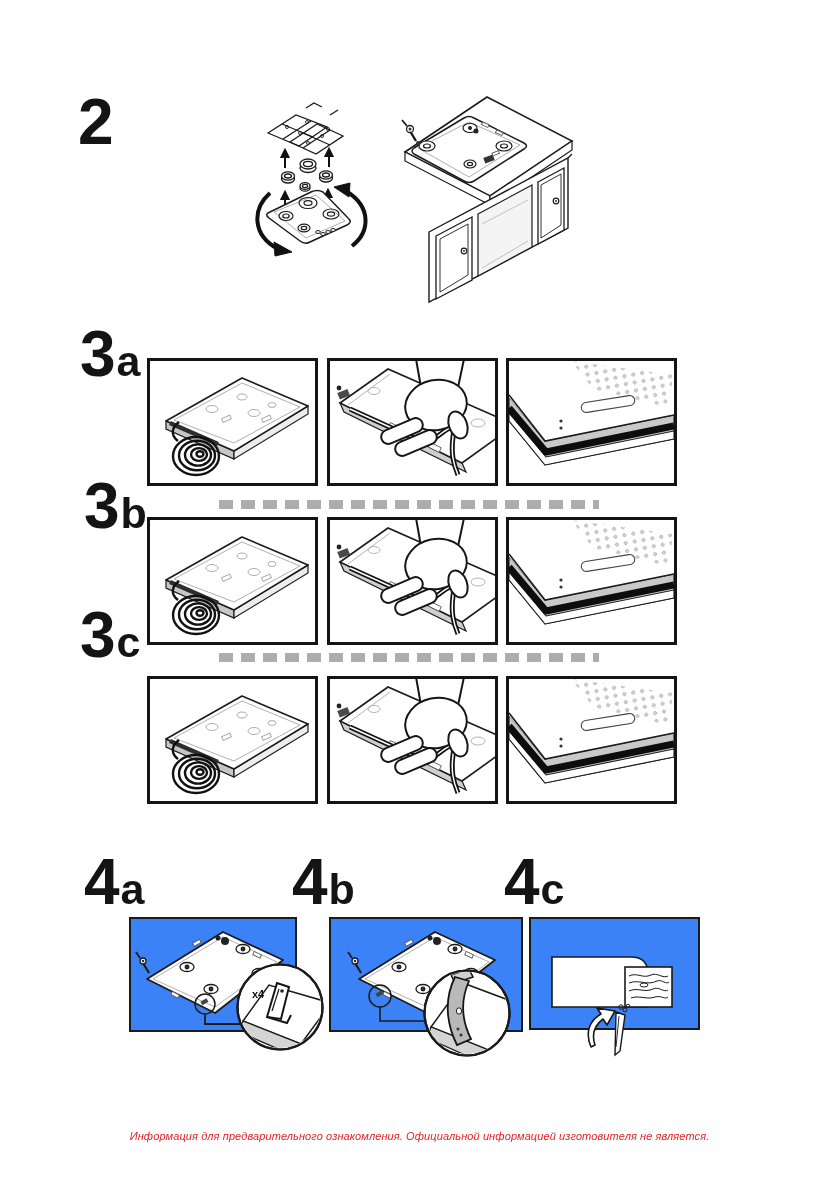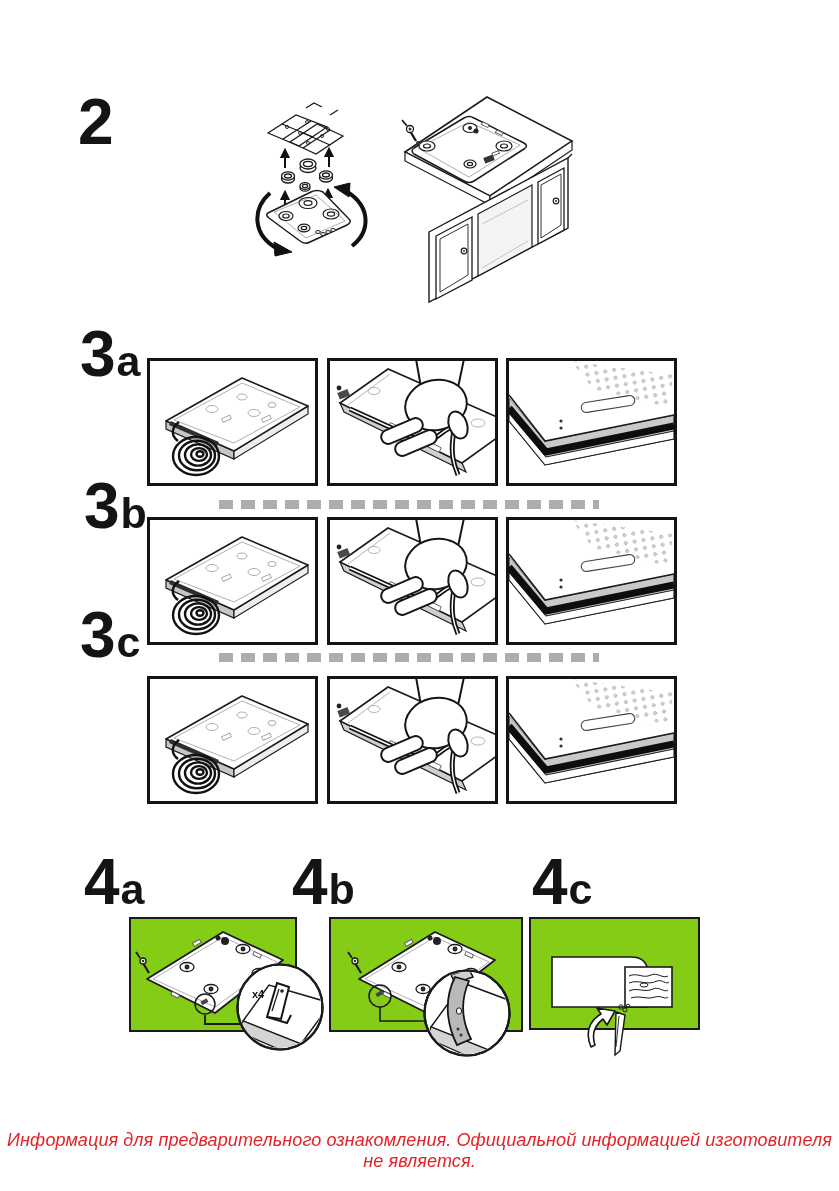--- a/index.html
+++ b/index.html
@@ -11,30 +11,30 @@
   .abs{position:absolute;}
   .step-label{position:absolute;font-weight:bold;color:#141414;line-height:0.8;white-space:nowrap;}
   .step-label .n{font-size:64px;letter-spacing:-1px;}
   .step-label .l{font-size:43px;margin-left:2px;}
   .panel3{
     position:absolute;width:171px;height:128px;box-sizing:border-box;
     border:3px solid #141414;background:#fff;
   }
   .panel3 svg{position:absolute;left:0;top:0;}
   .panel4{
-    position:absolute;box-sizing:border-box;border:2px solid #1b1b1b;background:#84cc16;
+    position:absolute;box-sizing:border-box;border:2px solid #1b1b1b;background:#3b82f6;
   }
   .panel4 svg{position:absolute;left:0;top:0;overflow:visible;}
   .dashes{
     position:absolute;left:219px;width:380px;height:9px;
     background:repeating-linear-gradient(to right,#adadad 0 14px,transparent 14px 22px);
   }
   .footer{
     position:absolute;left:0;right:0;top:1130px;text-align:center;
-    font-size:18px;font-style:italic;color:#e32227;letter-spacing:0.1px;
+    font-size:11px;font-style:italic;color:#e32227;letter-spacing:0.1px;
   }
   svg{display:block;}
 </style>
 </head>
 <body>
 
 <div class="page">
 
   <svg width="0" height="0" style="position:absolute" aria-hidden="true">
     <defs>
@@ -311,21 +311,21 @@
         <use href="#sym-corner"></use>
       </svg>
   </div>
 
   <div class="step-label" style="left:84px;top:857px">
     <span class="n">4</span><span class="l">a</span>
   </div>
   <div class="step-label" style="left:292px;top:857px">
     <span class="n">4</span><span class="l">b</span>
   </div>
-  <div class="step-label" style="left:532px;top:857px">
+  <div class="step-label" style="left:504px;top:857px">
     <span class="n">4</span><span class="l">c</span>
   </div>
 
   <div class="panel4" style="left:129px;top:917px;width:168px;height:115px">
     <svg width="200" height="145" viewBox="0 0 200 145">
       <g transform="translate(4,2)">
           <use href="#sym-under" width="164" height="111"></use>
         </g>
       <circle cx="74" cy="85" r="10" fill="none" stroke="#1b1b1b" stroke-width="1.5"></circle>
       <rect x="70" y="81" width="7" height="4" transform="rotate(-30 73 83)" fill="#444"></rect>

